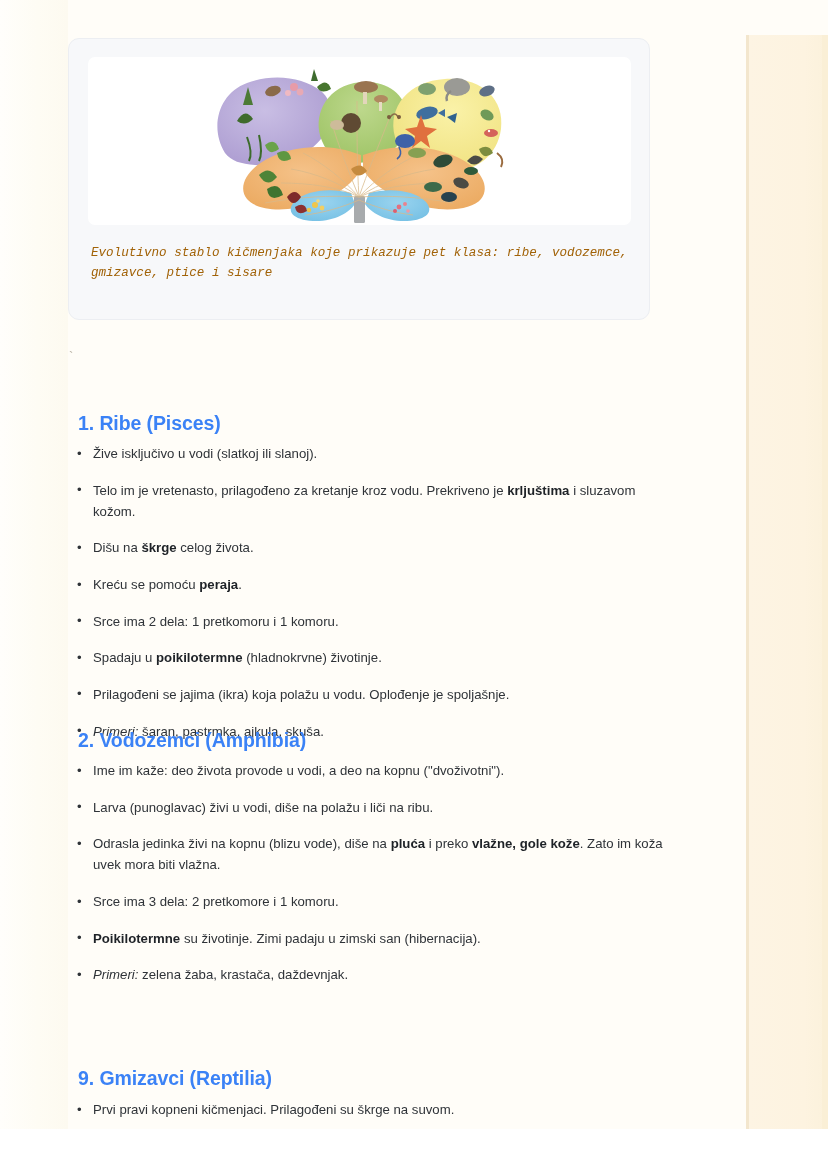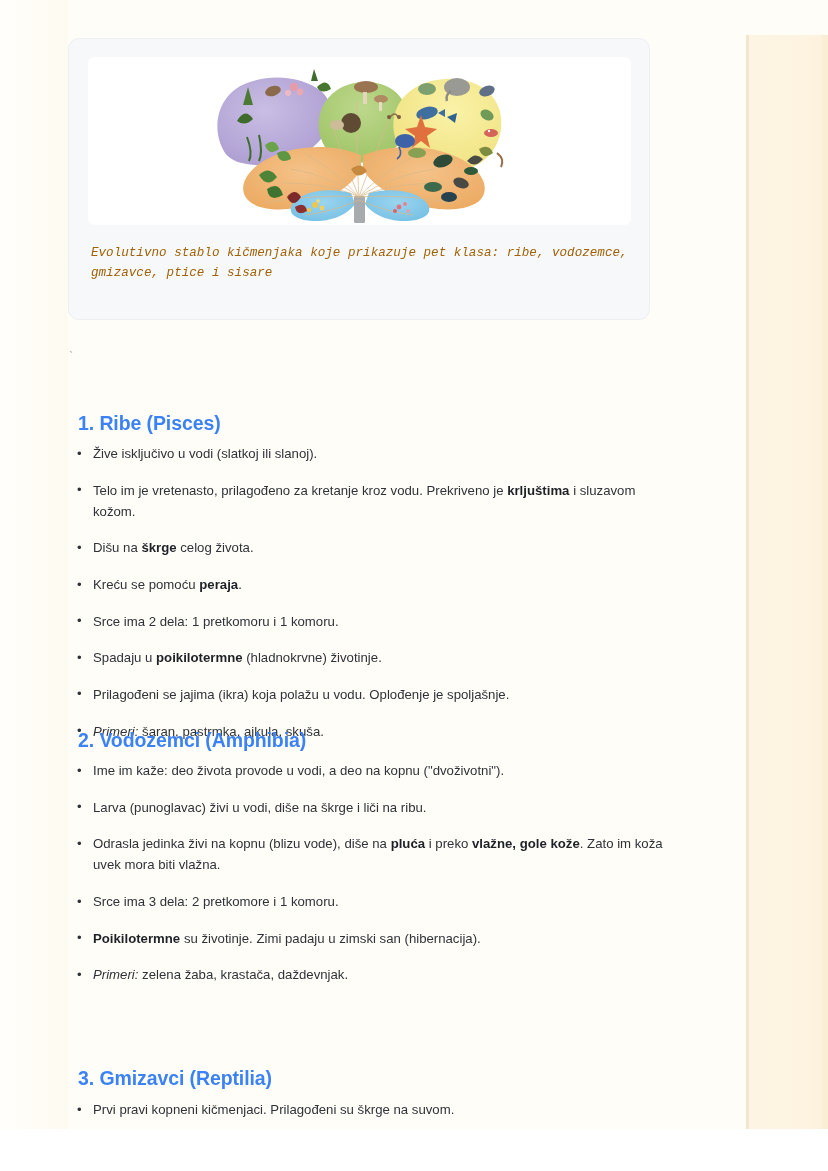--- a/index.html
+++ b/index.html
@@ -320,28 +320,28 @@
         <li>Kreću se pomoću <b>peraja</b>.</li>
         <li>Srce ima 2 dela: 1 pretkomoru i 1 komoru.</li>
         <li>Spadaju u <b>poikilotermne</b> (hladnokrvne) životinje.</li>
         <li>Prilagođeni se jajima (ikra) koja polažu u vodu. Oplođenje je spoljašnje.</li>
         <li><i>Primeri:</i> šaran, pastrmka, ajkula, skuša.</li>
       </ul>
 
     <h2 class="section-heading h-amphibia">2. Vodozemci (Amphibia)</h2>
     <ul class="bullets list-amphibia">
         <li>Ime im kaže: deo života provode u vodi, a deo na kopnu ("dvoživotni").</li>
-        <li>Larva (punoglavac) živi u vodi, diše na škrge i liči na ribu.</li>
+        <li>Larva (punoglavac) živi u vodi, diše na polažu i liči na ribu.</li>
         <li>Odrasla jedinka živi na kopnu (blizu vode), diše na <b>pluća</b> i preko <b>vlažne, gole kože</b>. Zato im koža uvek mora biti vlažna.</li>
         <li>Srce ima 3 dela: 2 pretkomore i 1 komoru.</li>
         <li><b>Poikilotermne</b> su životinje. Zimi padaju u zimski san (hibernacija).</li>
         <li><i>Primeri:</i> zelena žaba, krastača, daždevnjak.</li>
       </ul>
 
-    <h2 class="section-heading h-reptilia">3. Gmizavci (Reptilia)</h2>
+    <h2 class="section-heading h-reptilia">9. Gmizavci (Reptilia)</h2>
     <ul class="bullets list-reptilia">
         <li>Prvi pravi kopneni kičmenjaci. Prilagođeni su škrge na suvom.</li>
       </ul>
 
     <div class="watermark">(c) Knowunity 2025</div>
 
   </div>
 </div>
 
 </body></html>

